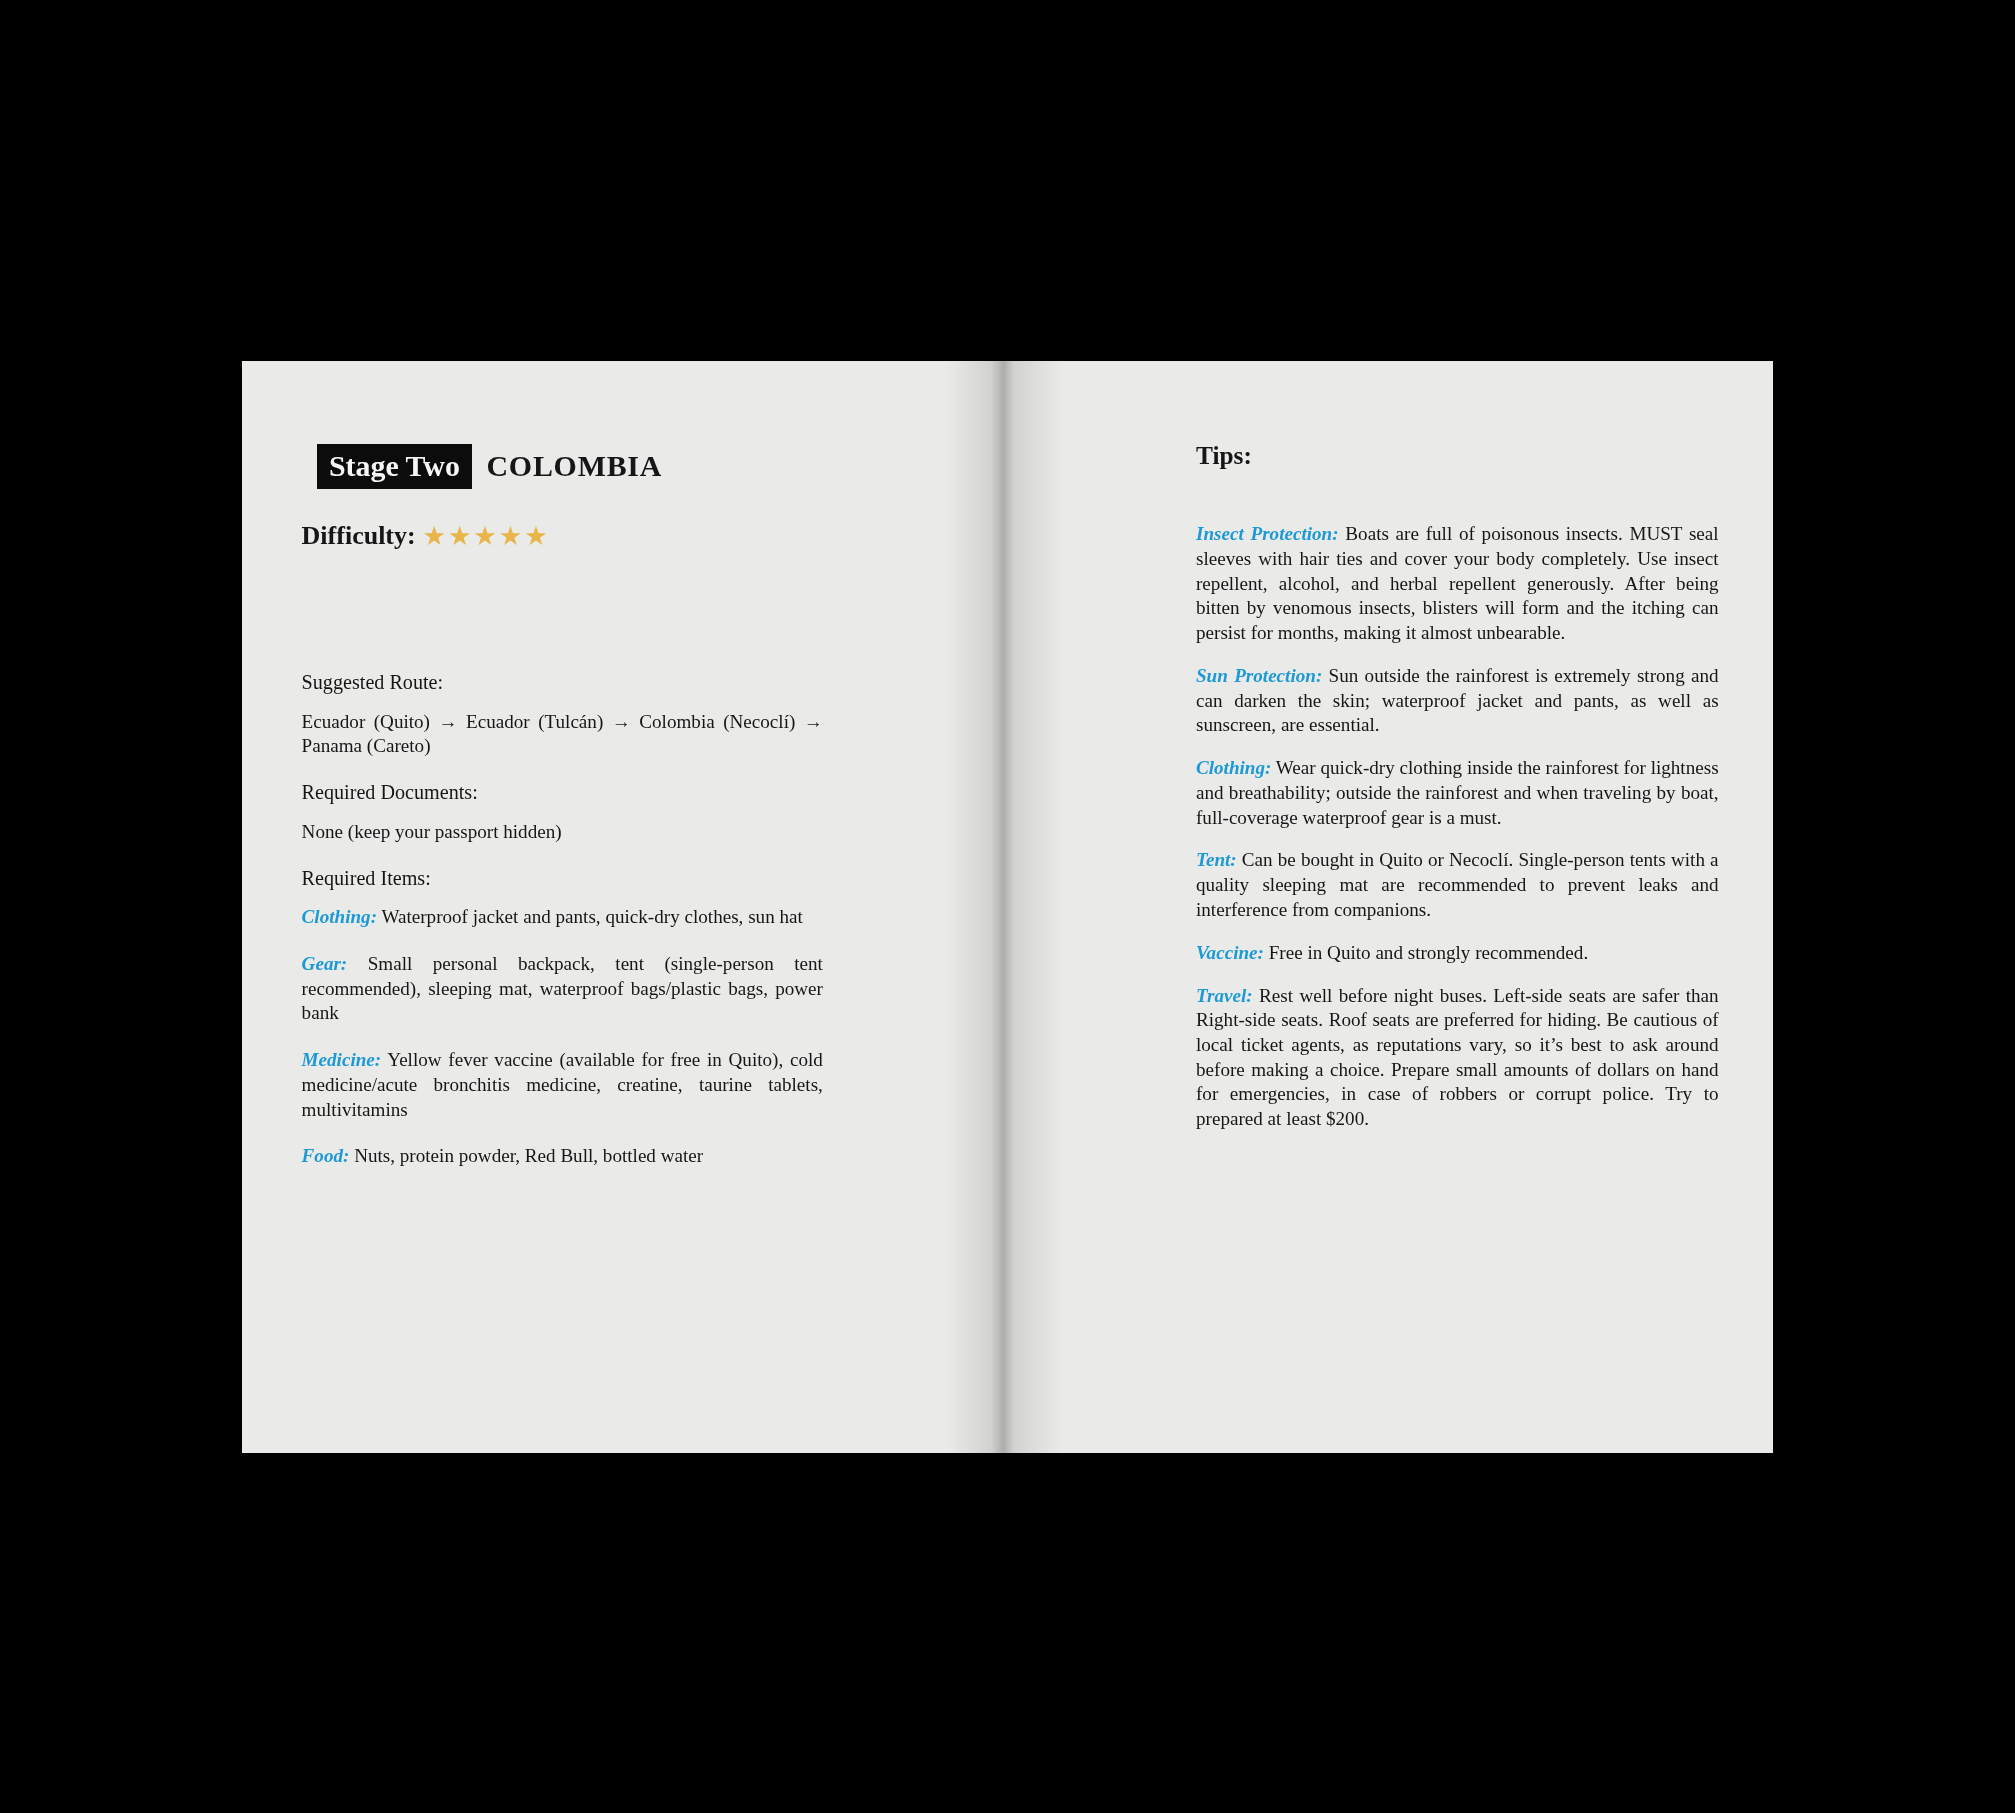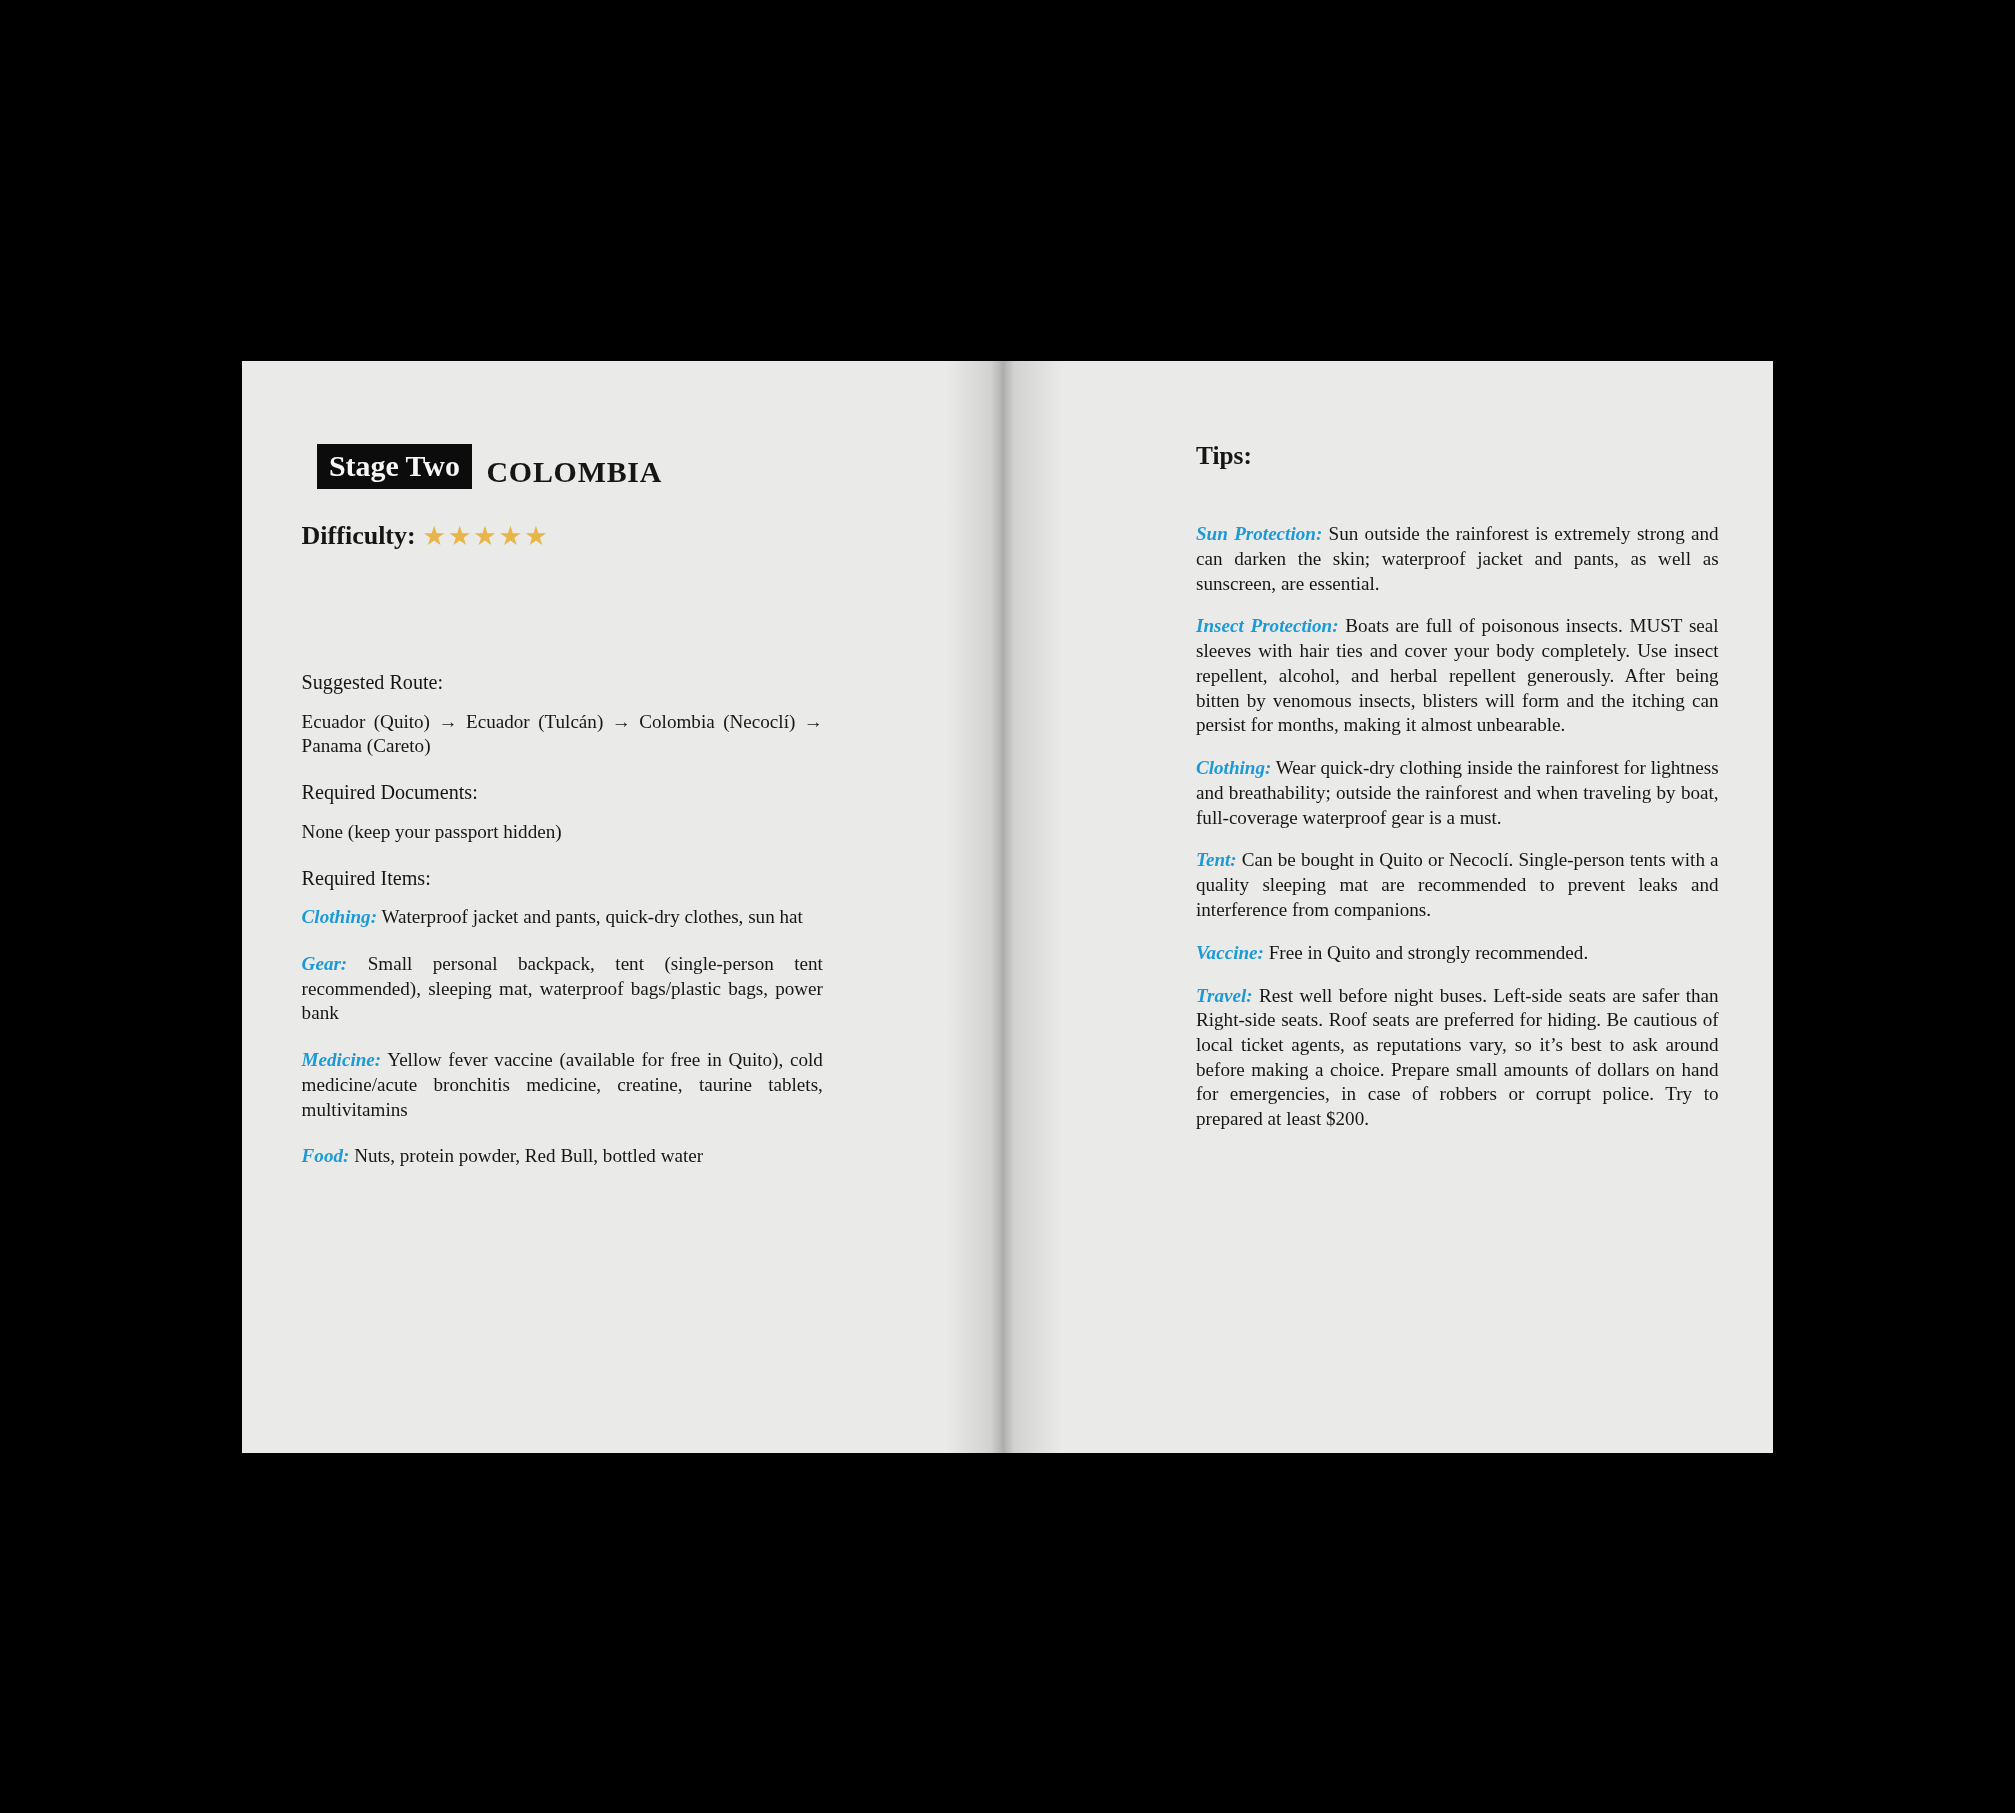--- a/index.html
+++ b/index.html
@@ -51,21 +51,21 @@
     width:50%;
     height:100%;
     position:relative;
     z-index:1;
   }
   .page--left{ padding:6.4rem 14.2rem 0 4.6rem; }
   .page--right{ padding:6.2rem 4.2rem 0 14.5rem; }
 
   .title-row{
     display:flex;
-    align-items:flex-end;
+    align-items:center;
     margin-bottom:2.4rem;
     white-space:nowrap;
     padding-left:15px;
   }
   .stage-chip{
     background:#0c0c0c;
     color:#f6f6f4;
     font-weight:bold;
     font-size:2.3rem;
     line-height:1.2;
@@ -158,23 +158,23 @@
     <p class="body-text"><span class="item-label">Medicine:</span> <span>Yellow fever vaccine (available for free in Quito), cold medicine/acute bronchitis medicine, creatine, taurine tablets, multivitamins</span></p>
 
     <p class="body-text"><span class="item-label">Food:</span> <span>Nuts, protein powder, Red Bull, bottled water</span></p>
 
   </section>
 
   <section class="page page--right">
 
     <h2 class="tips-heading">Tips:</h2>
 
+    <p class="tip"><span class="item-label">Insect Protection:</span> <span>Boats are full of poisonous insects. MUST seal sleeves with hair ties and cover your body completely. Use insect repellent, alcohol, and herbal repellent generously. After being bitten by venomous insects, blisters will form and the itching can persist for months, making it almost unbearable.</span></p>
+
     <p class="tip"><span class="item-label">Sun Protection:</span> <span>Sun outside the rainforest is extremely strong and can darken the skin; waterproof jacket and pants, as well as sunscreen, are essential.</span></p>
-
-    <p class="tip"><span class="item-label">Insect Protection:</span> <span>Boats are full of poisonous insects. MUST seal sleeves with hair ties and cover your body completely. Use insect repellent, alcohol, and herbal repellent generously. After being bitten by venomous insects, blisters will form and the itching can persist for months, making it almost unbearable.</span></p>
 
     <p class="tip"><span class="item-label">Clothing:</span> <span>Wear quick-dry clothing inside the rainforest for lightness and breathability; outside the rainforest and when traveling by boat, full-coverage waterproof gear is a must.</span></p>
 
     <p class="tip"><span class="item-label">Tent:</span> <span>Can be bought in Quito or Necoclí. Single-person tents with a quality sleeping mat are recommended to prevent leaks and interference from companions.</span></p>
 
     <p class="tip"><span class="item-label">Vaccine:</span> <span>Free in Quito and strongly recommended.</span></p>
 
 
     <p class="tip"><span class="item-label">Travel:</span> <span>Rest well before night buses. Left-side seats are safer than Right-side seats. Roof seats are preferred for hiding. Be cautious of local ticket agents, as reputations vary, so it’s best to ask around before making a choice. Prepare small amounts of dollars on hand for emergencies, in case of robbers or corrupt police. Try to prepared at least $200.</span></p>
 

